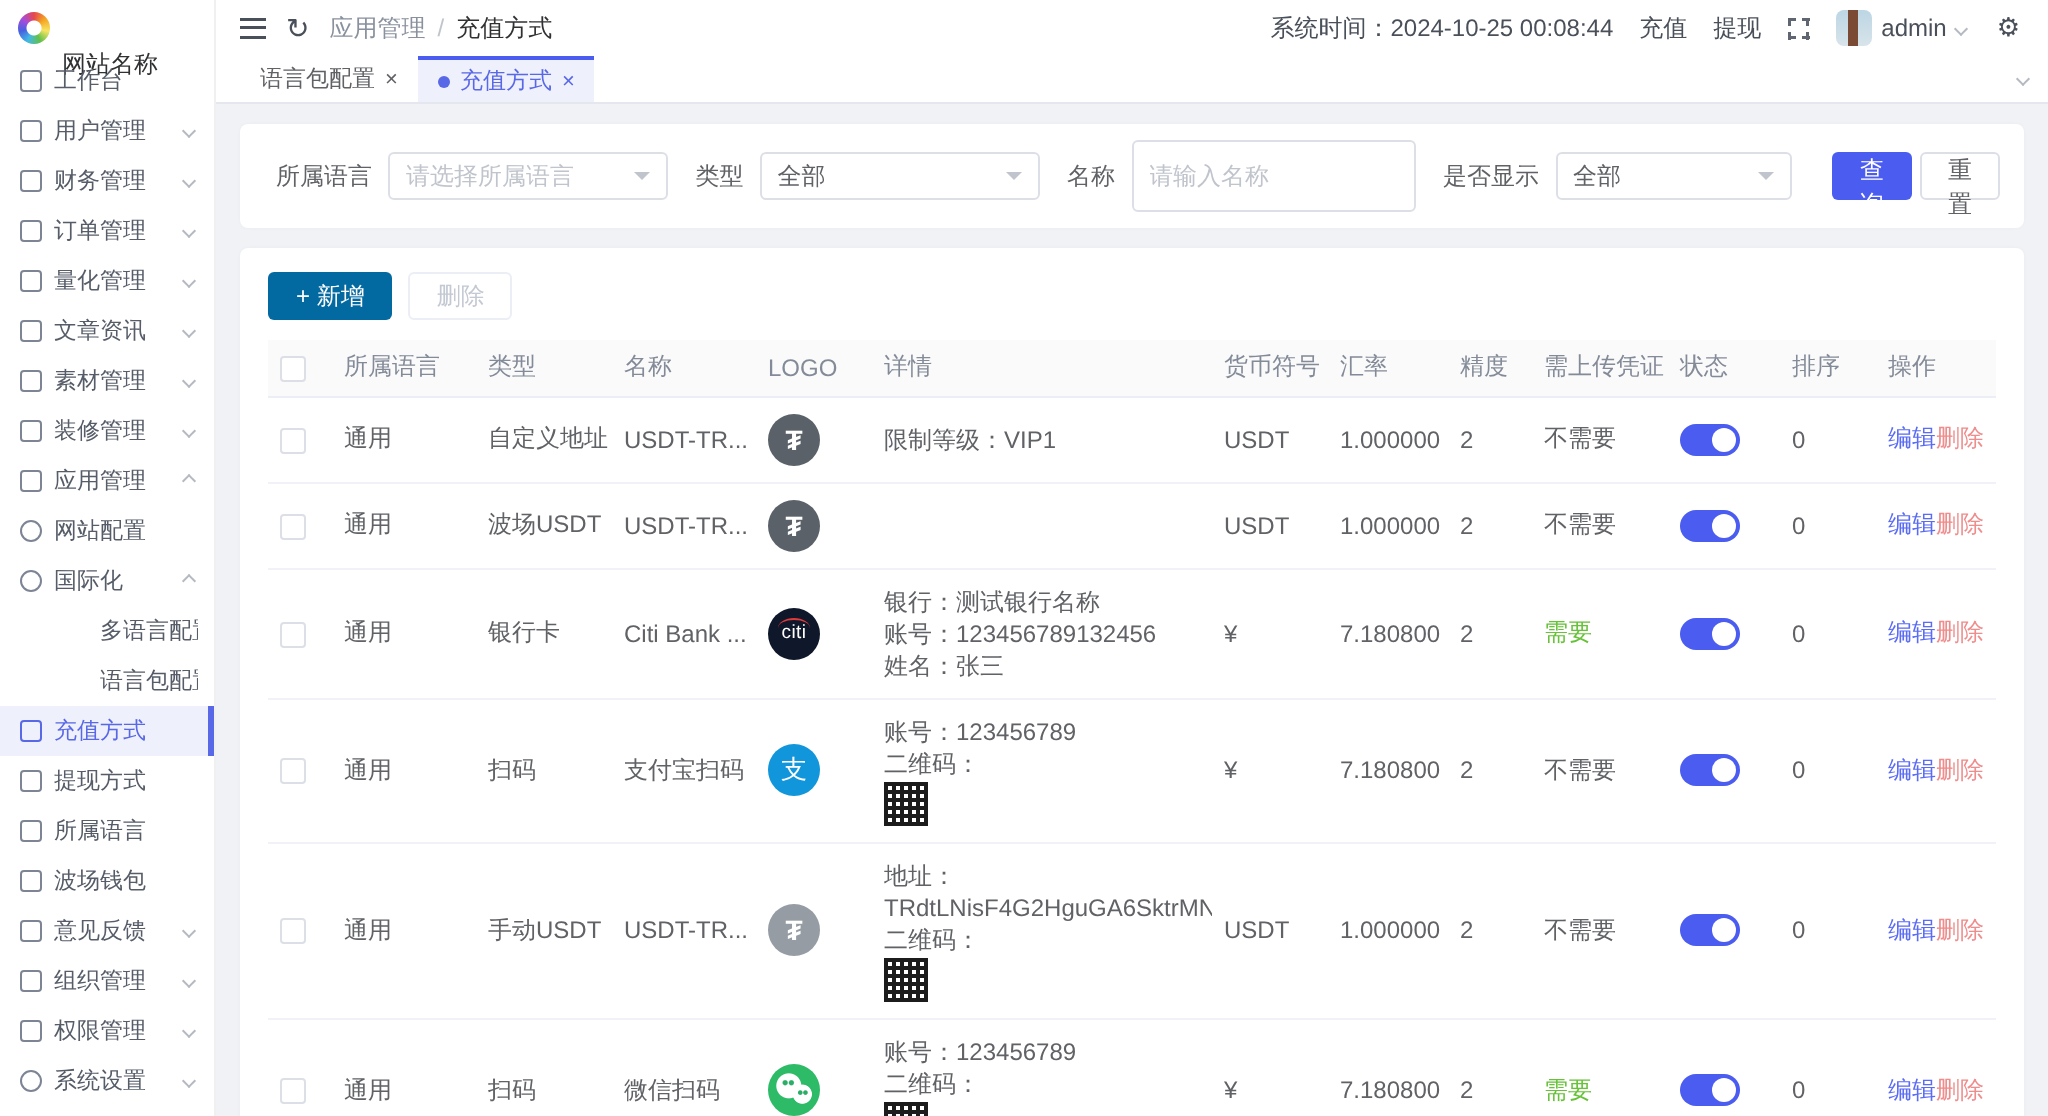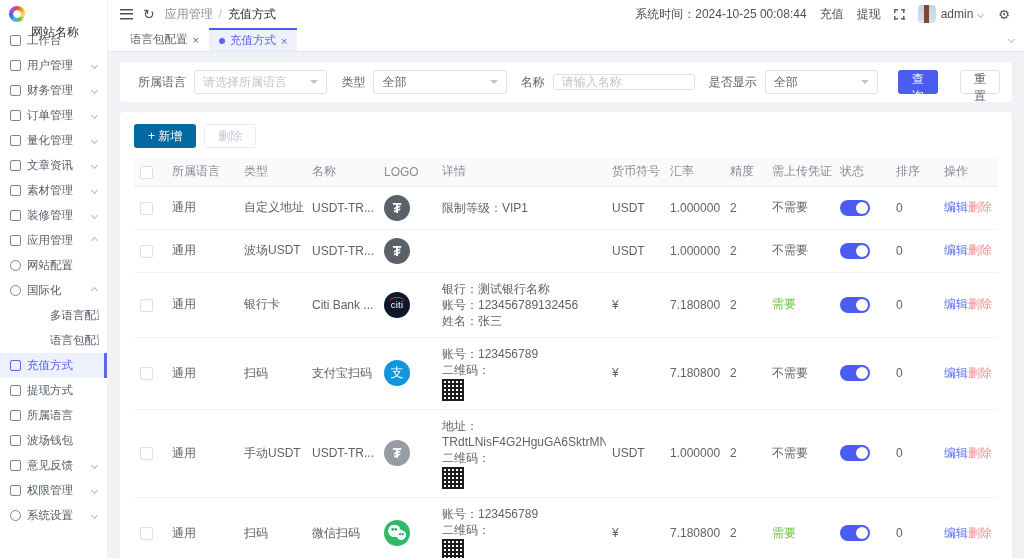--- a/index.html
+++ b/index.html
@@ -59,26 +59,26 @@
   .content { flex:1; padding:10px 12px; overflow:hidden; }
 
   
   .filter-card { background:#fff; border-radius:4px; padding:8px 12px; display:flex; align-items:center; gap:8px; box-shadow:0 0 2px rgba(0,0,0,0.03); }
   .f-label { color:#606266; white-space:nowrap; margin-left:6px; }
   .sel { height:24px; border:1px solid #dcdfe6; border-radius:3px; background:#fff; display:flex; align-items:center; padding:0 8px; cursor:pointer; }
   .sel .val { flex:1; color:#606266; }
   .sel .val.ph { color:#c0c4cc; }
   .caret { width:0; height:0; border-left:4px solid transparent; border-right:4px solid transparent; border-top:4px solid #c0c4cc; margin-left:6px; }
   .sel-lang { width:178px; } .sel-type { width:178px; } .sel-show { width:150px; }
-  .ipt { width:142px; height:16px; border:1px solid #dcdfe6; border-radius:3px; padding:0 8px; font-size:12px; color:#606266; font-family:inherit; outline:none; }
+  .ipt { width:142px; height:36px; border:1px solid #dcdfe6; border-radius:3px; padding:0 8px; font-size:12px; color:#606266; font-family:inherit; outline:none; }
   .ipt::placeholder { color:#c0c4cc; }
   .btn { height:24px; padding:0 13px; border-radius:3px; border:1px solid transparent; font-size:12px; cursor:pointer; font-family:inherit; }
   .btn-primary { background:#4b5cf0; color:#fff; }
   .btn-plain { background:#fff; border-color:#dcdfe6; color:#606266; }
-  .f-actions { margin-left:12px; display:flex; gap:22px; }
+  .f-actions { margin-left:12px; display:flex; gap:4px; }
 
   
   .table-card { background:#fff; border-radius:4px; margin-top:10px; padding:8px 14px 8px; box-shadow:0 0 2px rgba(0,0,0,0.03); }
   .toolbar { display:flex; gap:8px; margin:4px 0 10px; }
   .btn-add { background:#0369a1; color:#fff; }
   .btn-del { background:#fff; border-color:#ebeef5; color:#c3c8d2; }
 
   table { width:864px; border-collapse:collapse; table-layout:fixed; font-size:12px; color:#606266; }
   thead th { background:#fafafa; font-weight:normal; color:#848b98; text-align:left; height:28px; padding:0 6px; border-bottom:1px solid #ebeef5; white-space:nowrap; }
   tbody td { padding:8px 6px; border-bottom:1px solid #f0f2f7; vertical-align:middle; overflow:hidden; white-space:nowrap; }
@@ -193,20 +193,25 @@
           <span class="s-ico "></span>
           <span class="lbl">所属语言</span>
         </div>
         <div class="side-item lv1">
           <span class="s-ico "></span>
           <span class="lbl">波场钱包</span>
         </div>
         <div class="side-item lv1">
           <span class="s-ico "></span>
           <span class="lbl">意见反馈</span>
+          <span class="chev down"></span>
+        </div>
+        <div class="side-item lv0">
+          <span class="s-ico "></span>
+          <span class="lbl">组织管理</span>
           <span class="chev down"></span>
         </div>
         <div class="side-item lv0">
           <span class="s-ico "></span>
           <span class="lbl">权限管理</span>
           <span class="chev down"></span>
         </div>
         <div class="side-item lv0">
           <span class="s-ico ci"></span>
           <span class="lbl">系统设置</span>

